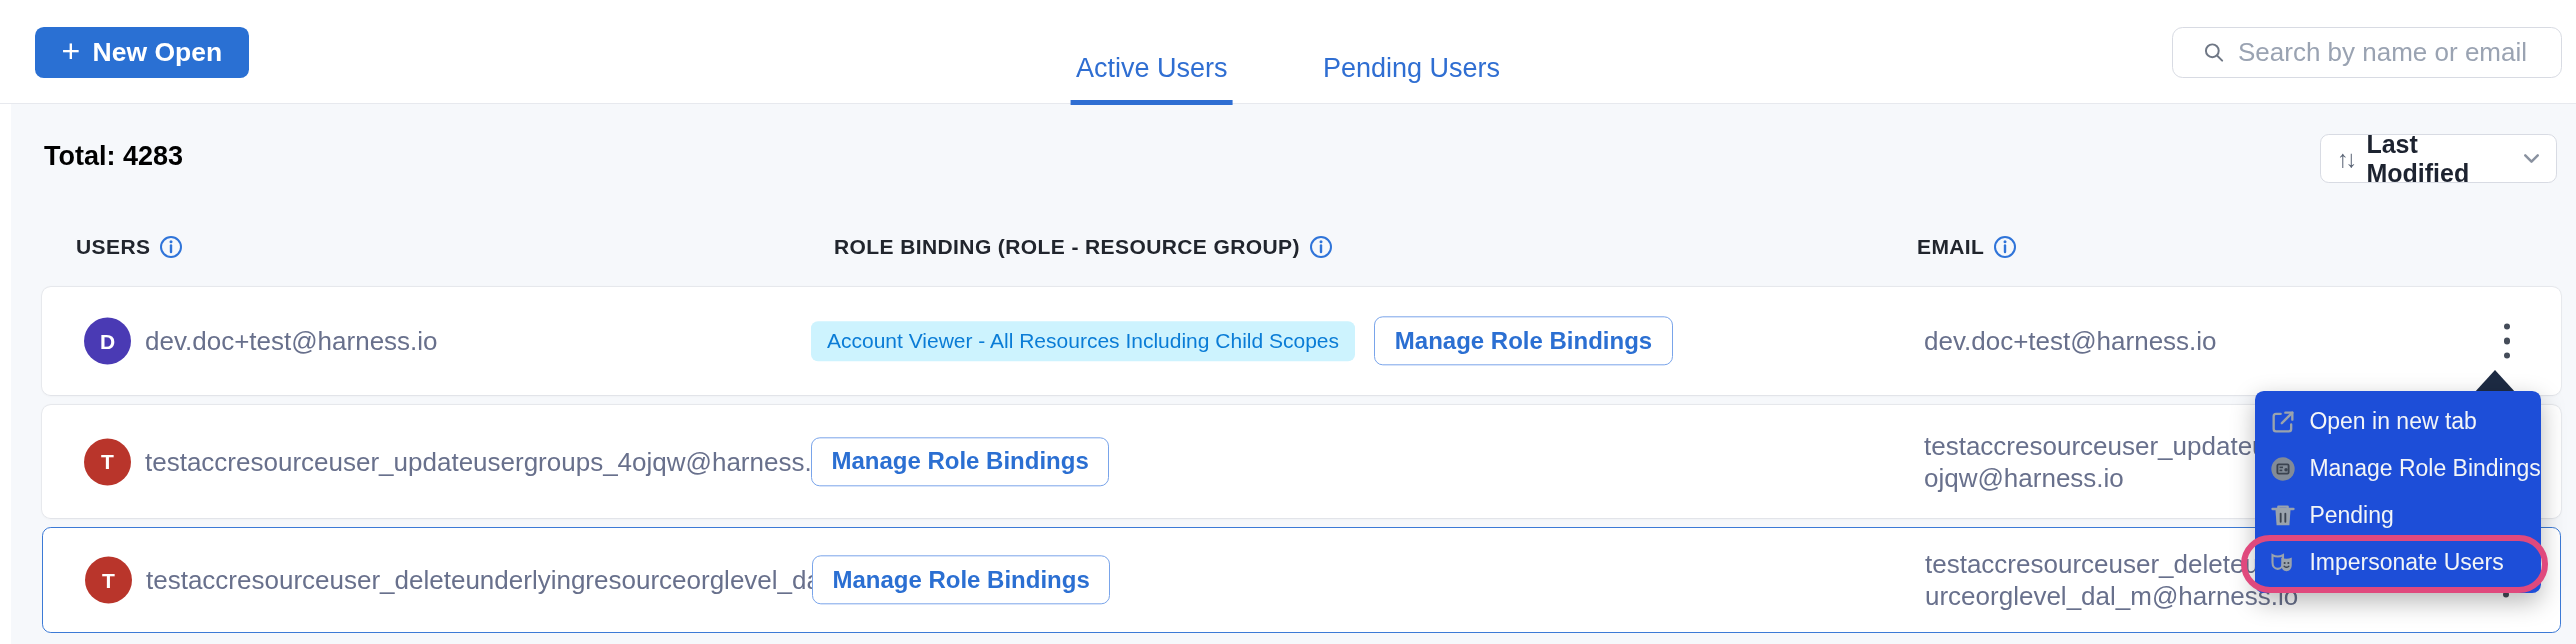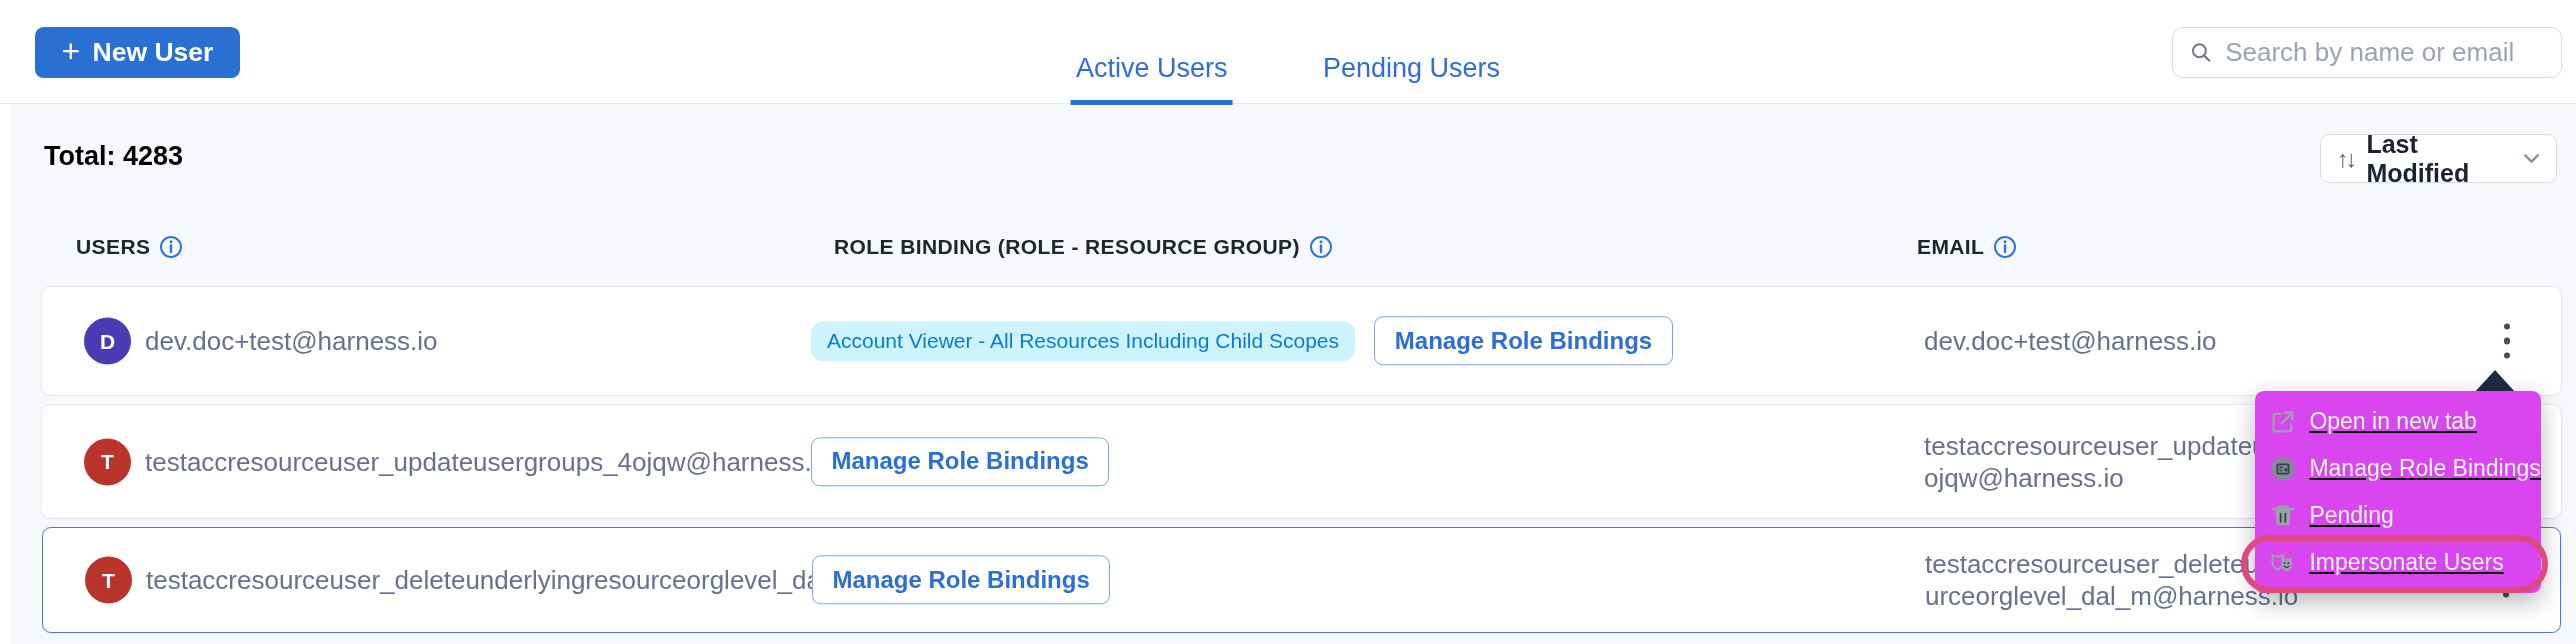--- a/index.html
+++ b/index.html
@@ -25,21 +25,21 @@
     display:flex; gap:85px; align-items:flex-end;
   }
   .tab {
     font-size:27px; color:#2f6ed2; padding:0 5.3px 16px; cursor:pointer;
     border-bottom:5.3px solid transparent; white-space:nowrap;
   }
   .tab.active { border-bottom-color:#2f6ed2; }
   .search-box {
     position:absolute; right:14px; top:26.5px; width:390px; height:51px;
     background:#fff; border:1.8px solid #d8dbe3; border-radius:10.6px;
-    display:flex; align-items:center; padding:0 16px; gap:12.4px;
+    display:flex; align-items:center; padding:0 29px; gap:12.4px;
   }
   .search-box input {
     border:none; outline:none; background:transparent; width:100%;
     font-family:"Liberation Sans", sans-serif; font-size:26px; color:#2a2f3a;
   }
   .search-box input::placeholder { color:#9aa3b2; }
   
   .content-bg { position:absolute; top:104px; left:10.6px; right:0; bottom:0; background:#f6f8fb; }
   .total { position:absolute; left:44px; top:141px; font-size:27px; font-weight:bold; color:#000000; z-index:2; }
   .sort-box {
@@ -72,21 +72,21 @@
   .user-name {
     position:absolute; left:103px; top:50%; transform:translateY(-50%);
     font-size:26px; color:#68708c; white-space:nowrap;
   }
   .cell-role {
     position:absolute; left:769px; top:50%; transform:translateY(-50%);
     display:flex; align-items:center; gap:19.4px;
   }
   .badge {
     background:#cdf3fe; color:#0a7cd6; font-size:21px; line-height:1;
-    padding:9.7px 16px; border-radius:12px; white-space:nowrap;
+    padding:9.7px 16px; border-radius:7px; white-space:nowrap;
   }
   .btn-manage {
     background:#fff; border:1.8px solid #79a4ea; border-radius:8.8px; cursor:pointer;
     color:#2b6fd2; font-family:"Liberation Sans", sans-serif; font-size:24px; font-weight:bold;
     padding:9.7px 19.4px; white-space:nowrap;
   }
   .cell-email {
     position:absolute; left:1882px; top:50%; transform:translateY(-50%);
     width:495px; font-size:26px; color:#68708c; line-height:32px; word-break:break-all;
   }
@@ -96,43 +96,42 @@
   }
   .kebab i { width:6.2px; height:6.2px; border-radius:50%; background:#454c59; display:block; }
   
   .menu-caret {
     position:absolute; left:2474px; top:370px; width:0; height:0; z-index:9;
     border-left:21px solid transparent; border-right:21px solid transparent;
     border-bottom:23px solid #1d2b44;
   }
   .context-menu {
     position:absolute; left:2255px; top:391px; width:286px; z-index:10;
-    background:#d946ef; border-radius:8.8px; padding:7px 0;
+    background:#1d4ed8; border-radius:8.8px; padding:7px 0;
     box-shadow:0 8.8px 25px rgba(0,0,0,.28);
-    text-decoration:underline;
   }
   .menu-item {
     display:flex; align-items:center; height:47px; padding:0 12.4px 0 14px; gap:12.4px;
     color:#f3f5f7; font-size:23px; cursor:pointer; white-space:nowrap;
   }
   .menu-item svg { flex:0 0 auto; }
   .highlight-ring {
     position:absolute; left:2241px; top:535px; width:307px; height:58px;
     border:6.2px solid #e0497d; border-radius:29px; z-index:12; pointer-events:none;
   }
 </style>
 </head>
 <body>
 
 <div class="page">
 
   <div class="header">
     <button class="btn-new-user">
       <span class="plus">+</span>
-      <span>New User</span>
+      <span>New Open</span>
     </button>
 
     <div class="tabs">
       <div class="tab active">Active Users</div>
       <div class="tab">Pending Users</div>
     </div>
 
     <div class="search-box">
       <svg width="26.5" height="26.5" viewBox="0 0 24 24" fill="none" stroke="#6f7785" stroke-width="2" stroke-linecap="round">
         <circle cx="10.5" cy="10.5" r="6.5"></circle>

